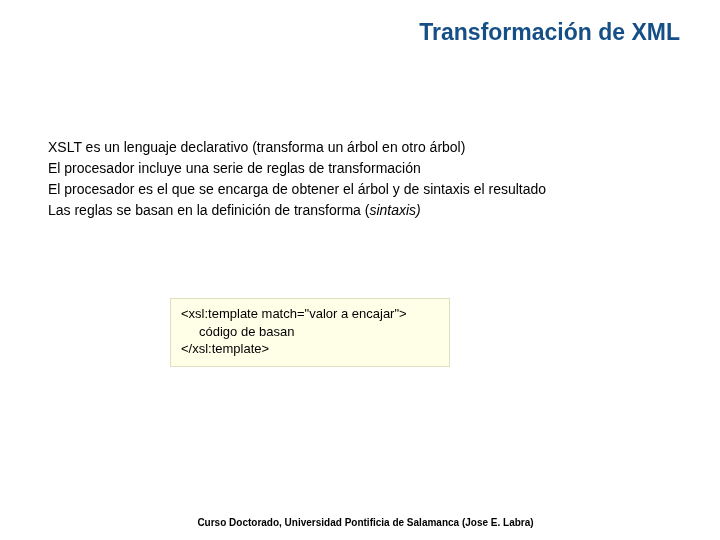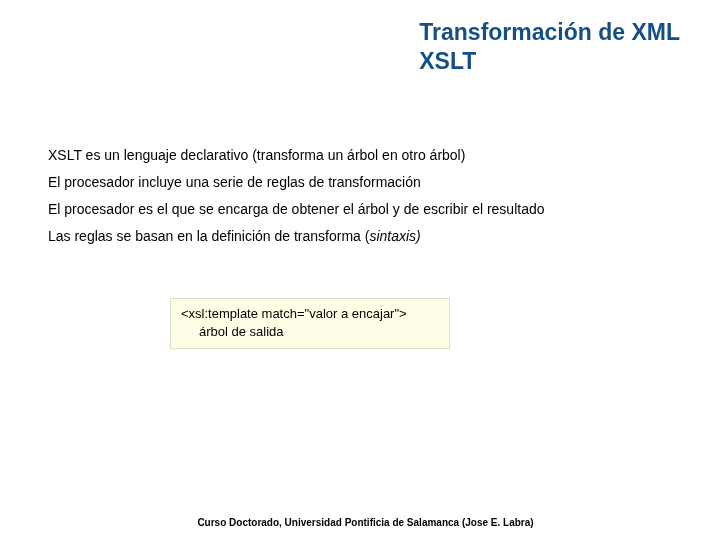--- a/index.html
+++ b/index.html
@@ -15,20 +15,21 @@
   .slide {
     position: relative;
     width: 720px;
     height: 540px;
     box-sizing: border-box;
   }
   .title-block {
     position: absolute;
     top: 18px;
     right: 40px;
+    text-align: right;
     color: #164f86;
     font-family: Verdana, Geneva, sans-serif;
     font-weight: bold;
   }
   .title-line1 {
     font-size: 23px;
     line-height: 1.25;
   }
   .title-line2 {
     font-size: 23px;
@@ -37,21 +38,21 @@
   .body {
     position: absolute;
     top: 138px;
     left: 48px;
     right: 40px;
     font-size: 14px;
     line-height: 1.35;
     color: #000;
   }
   .body p {
-    margin: 8px 0 2px 0;
+    margin: 0 0 2px 0;
   }
   .indent {
     padding-left: 28px;
   }
   .italic {
     font-style: italic;
   }
   .codebox {
     position: absolute;
     top: 298px;
@@ -80,30 +81,30 @@
     color: #000;
   }
 </style>
 </head>
 <body>
 
 <div class="slide">
 
   <div class="title-block">
     <div class="title-line1">Transformación de XML</div>
-    <div class="title-line2">XSLT</div>
   </div>
 
   <div class="body">
     <p>XSLT es un lenguaje declarativo (transforma un árbol en otro árbol)</p>
     <p>El procesador incluye una serie de reglas de transformación</p>
-    <p>El procesador es el que se encarga de obtener el árbol y de escribir el resultado</p>
+    <p>El procesador es el que se encarga de obtener el árbol y de sintaxis el resultado</p>
     <p><span>Las reglas se basan en la definición de transforma (</span><span class="italic">sintaxis)</span></p>
   </div>
 
   <div class="codebox">
     <div>&lt;xsl:template match="valor a encajar"&gt;</div>
-    <div class="ci">árbol de salida</div>
+    <div class="ci">código de basan</div>
+    <div>&lt;/xsl:template&gt;</div>
   </div>
 
   <div class="footer">Curso Doctorado, Universidad Pontificia de Salamanca (Jose E. Labra)</div>
 
 </div>
 
 </body></html>

